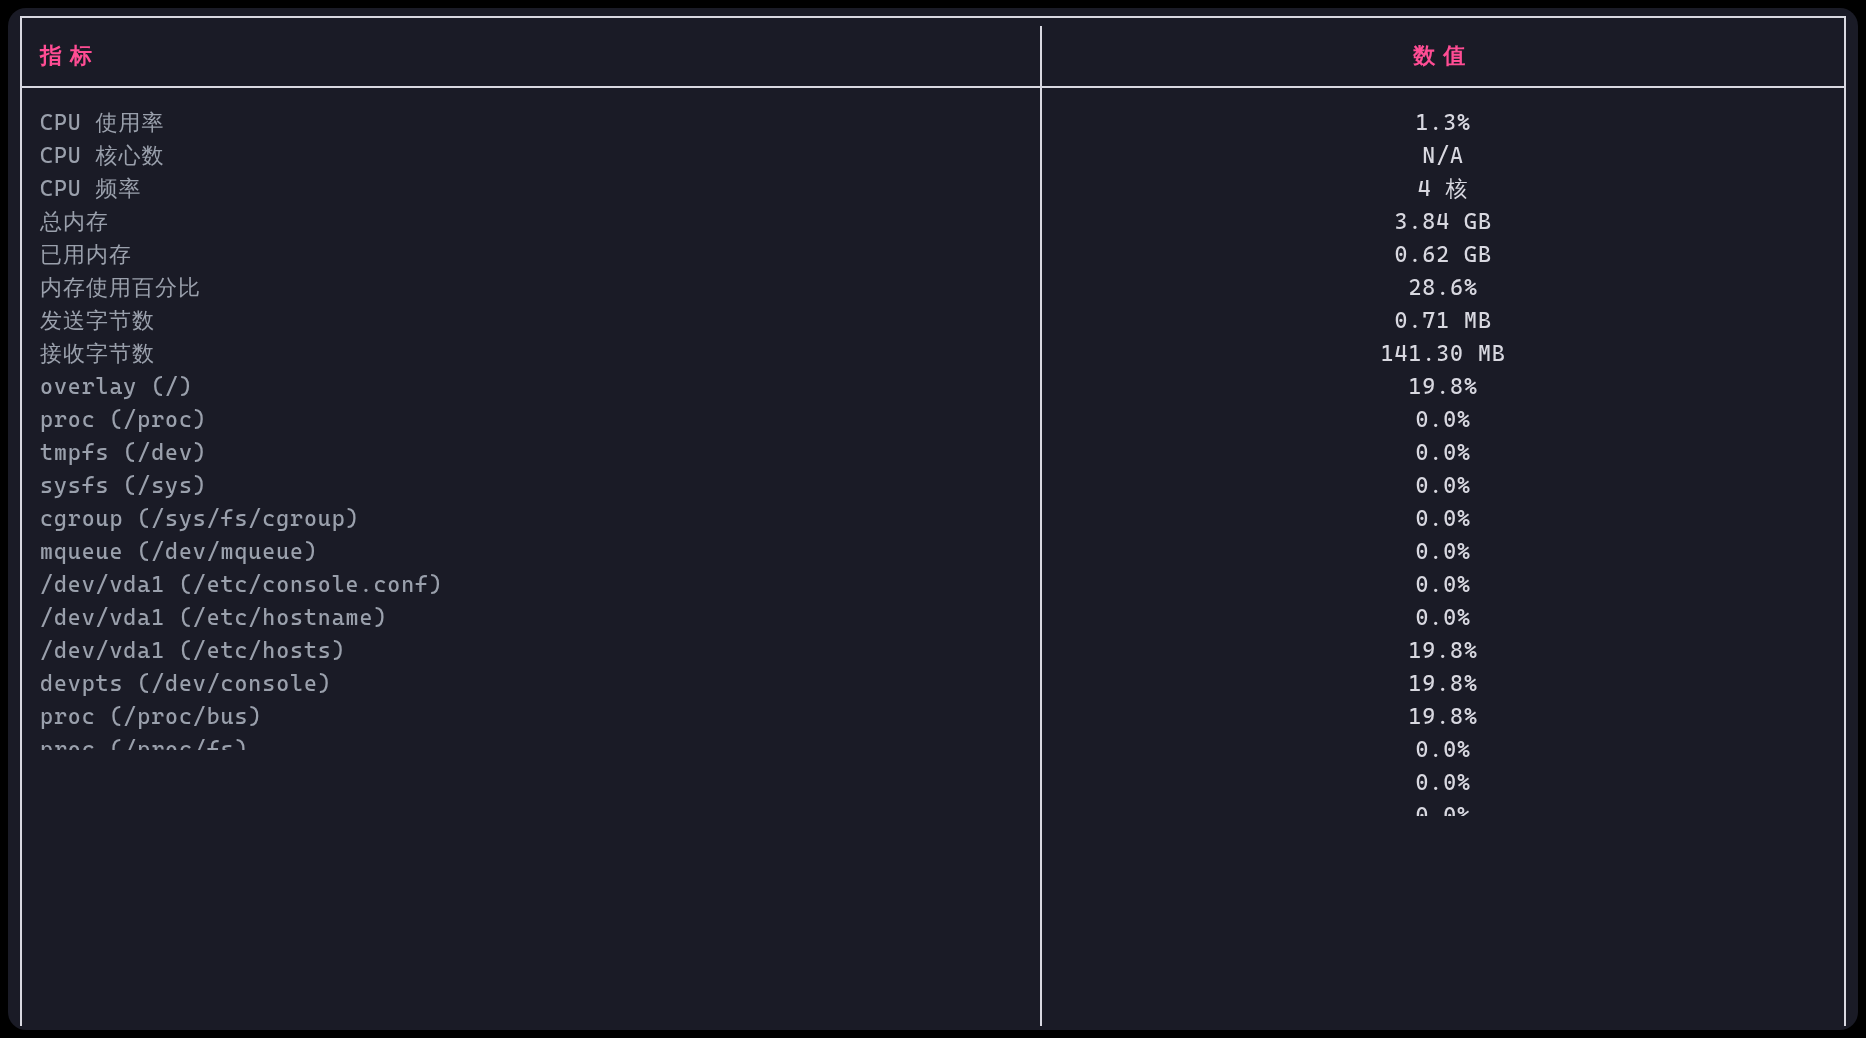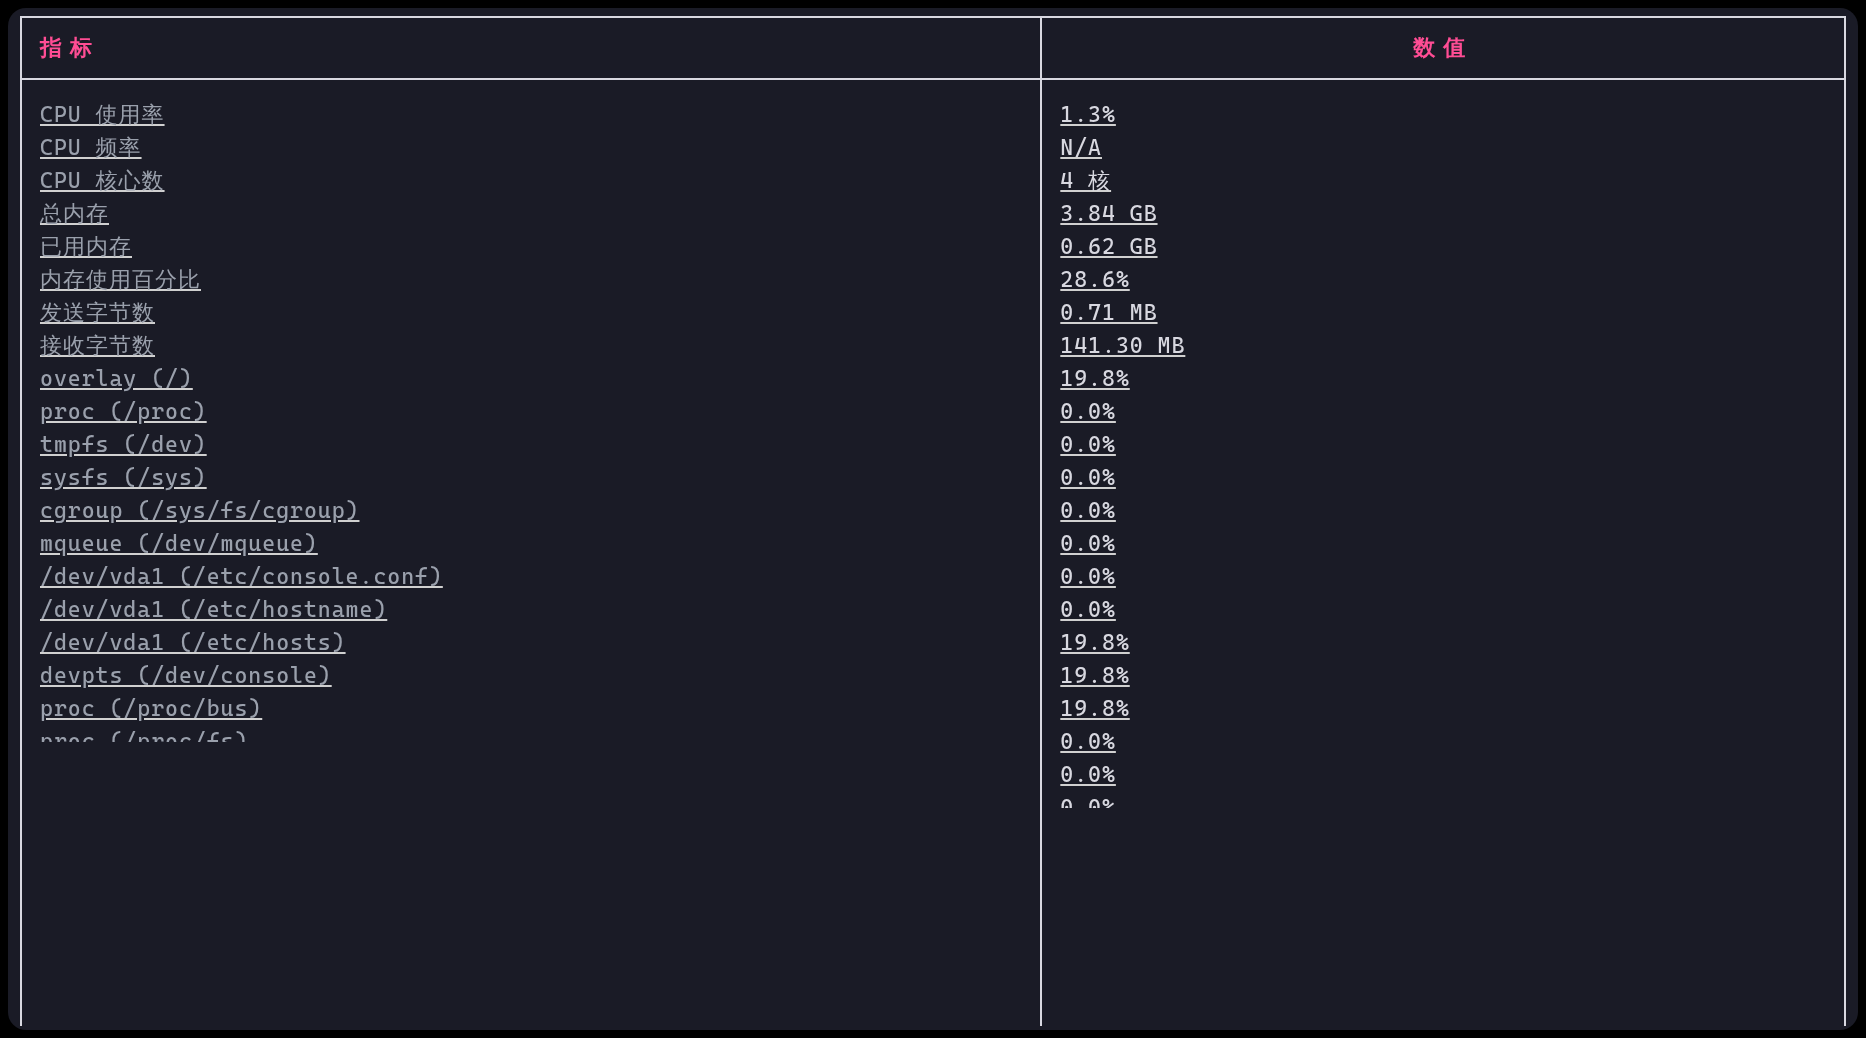--- a/index.html
+++ b/index.html
@@ -32,20 +32,21 @@
     height: calc(100% - 8px);
     overflow: hidden;
     display: flex;
     flex-direction: column;
   }
   .thead {
     display: flex;
     border-bottom: 2px solid #d8d8e0;
     height: 62px;
     align-items: center;
+    margin-top: 8px;
   }
   .th {
     color: #ff4d94;
     font-weight: bold;
     letter-spacing: 8px;
     font-size: 22px;
   }
   .col-metric {
     flex: 0 0 56%;
     border-right: 2px solid #d8d8e0;
@@ -59,31 +60,30 @@
     height: 100%;
     display: flex;
     align-items: center;
     justify-content: center;
     padding: 0 18px;
   }
   .tbody {
     flex: 1;
     display: flex;
     overflow: hidden;
-    text-decoration: underline;
   }
   .body-col-metric {
     flex: 0 0 56%;
     border-right: 2px solid #d8d8e0;
     padding: 18px 18px 0 18px;
   }
   .body-col-value {
     flex: 1;
     padding: 18px 18px 0 18px;
-    text-align: left;
+    text-align: center;
   }
   .row {
     line-height: 33px;
     white-space: nowrap;
   }
   .body-col-metric .row {
     color: #9aa0ac;
     letter-spacing: 1px;
   }
   .cjk {
@@ -107,22 +107,22 @@
       <div class="col-metric">
         <span class="th">指标</span>
       </div>
       <div class="col-value">
         <span class="th">数值</span>
       </div>
     </div>
     <div class="tbody">
       <div class="body-col-metric" id="metric-col">
           <div class="row cjk">CPU 使用率</div>
+          <div class="row cjk">CPU 核心数</div>
           <div class="row cjk">CPU 频率</div>
-          <div class="row cjk">CPU 核心数</div>
           <div class="row cjk">总内存</div>
           <div class="row cjk">已用内存</div>
           <div class="row cjk">内存使用百分比</div>
           <div class="row cjk">发送字节数</div>
           <div class="row cjk">接收字节数</div>
           <div class="row">overlay (/)</div>
           <div class="row">proc (/proc)</div>
           <div class="row">tmpfs (/dev)</div>
           <div class="row">sysfs (/sys)</div>
           <div class="row">cgroup (/sys/fs/cgroup)</div>

